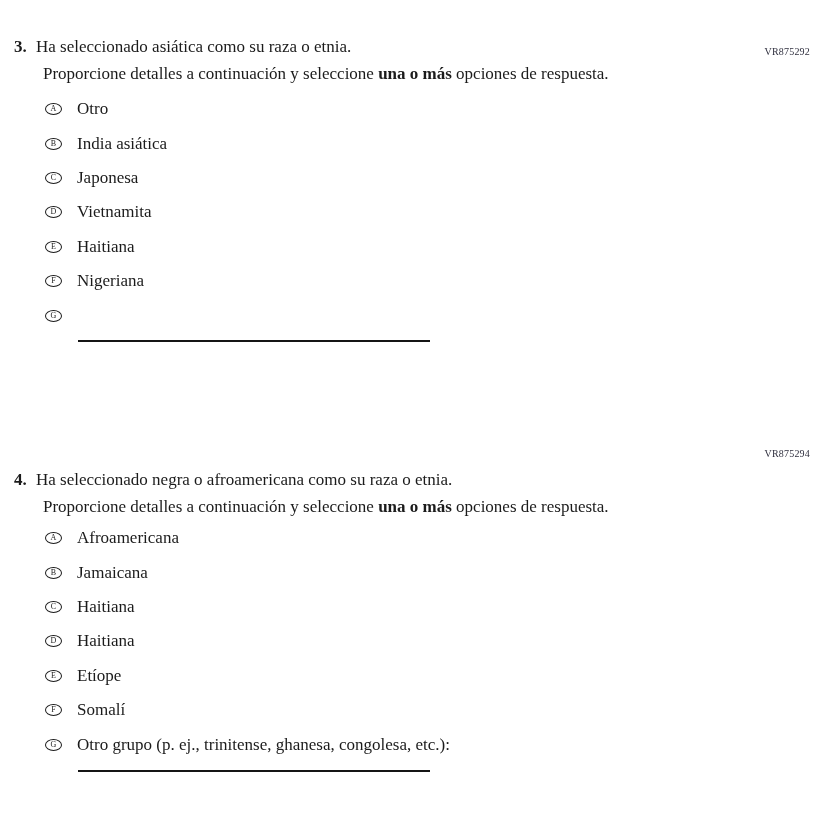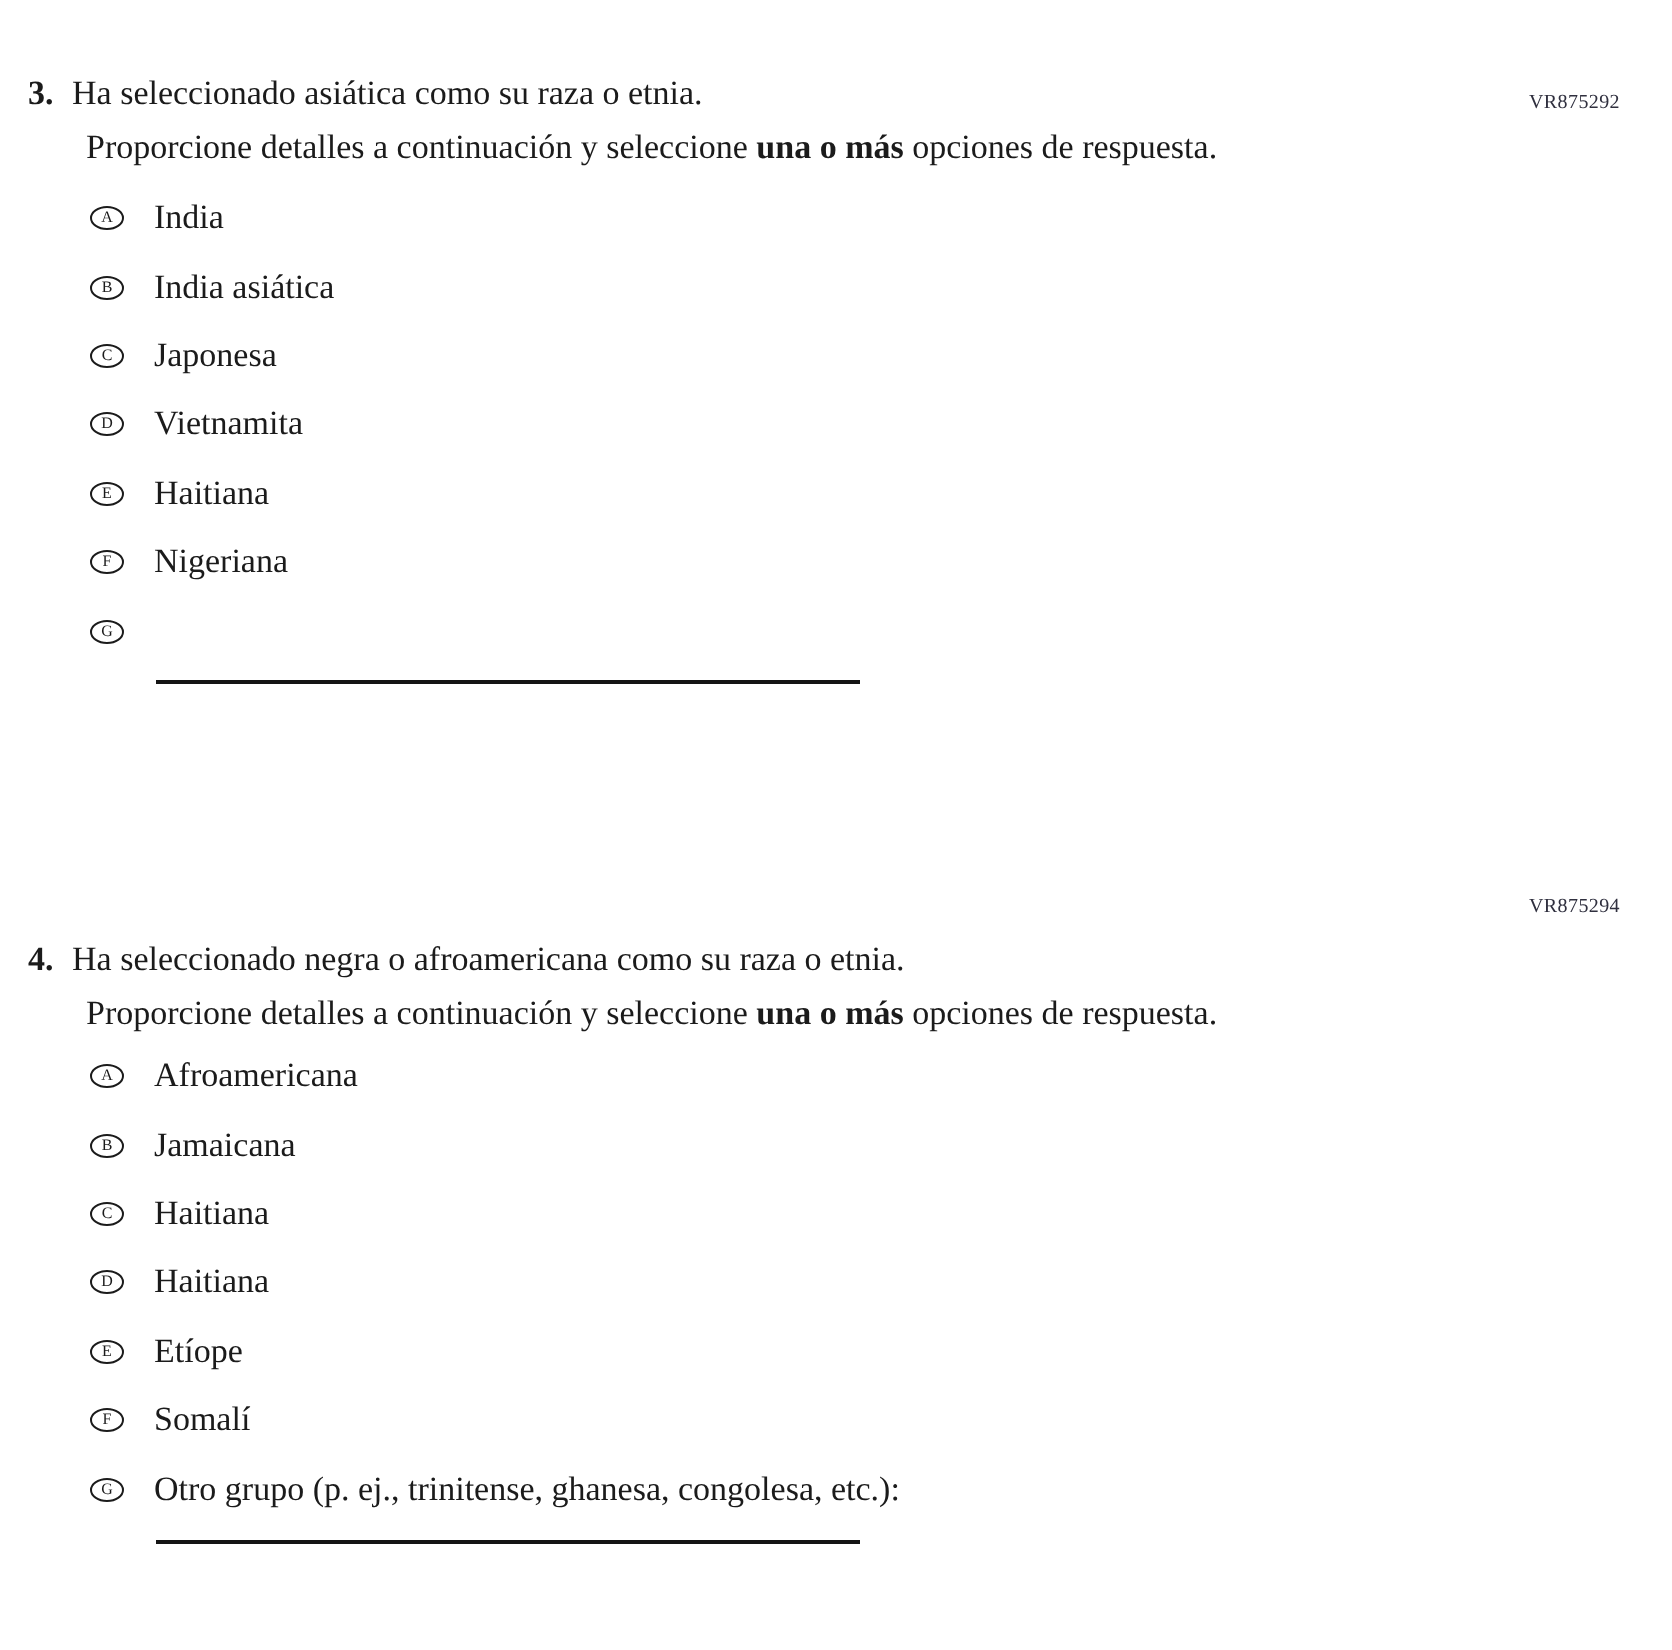--- a/index.html
+++ b/index.html
@@ -99,21 +99,21 @@
     <span class="q-num">3.</span><span class="q-title">Ha seleccionado asiática como su raza o etnia.</span>
   </div>
 
   <div class="q-instruction q3-instruction">
     <span>Proporcione detalles a continuación y seleccione </span><span class="bold">una o más</span><span> opciones de respuesta.</span>
   </div>
 
   <div class="options q3-options">
     <div class="option">
       <span class="bubble">A</span>
-      <span class="opt-label">India</span>
+      <span class="opt-label">Otro</span>
     </div>
     <div class="option">
       <span class="bubble">B</span>
       <span class="opt-label">India asiática</span>
     </div>
     <div class="option">
       <span class="bubble">C</span>
       <span class="opt-label">Japonesa</span>
     </div>
     <div class="option">

